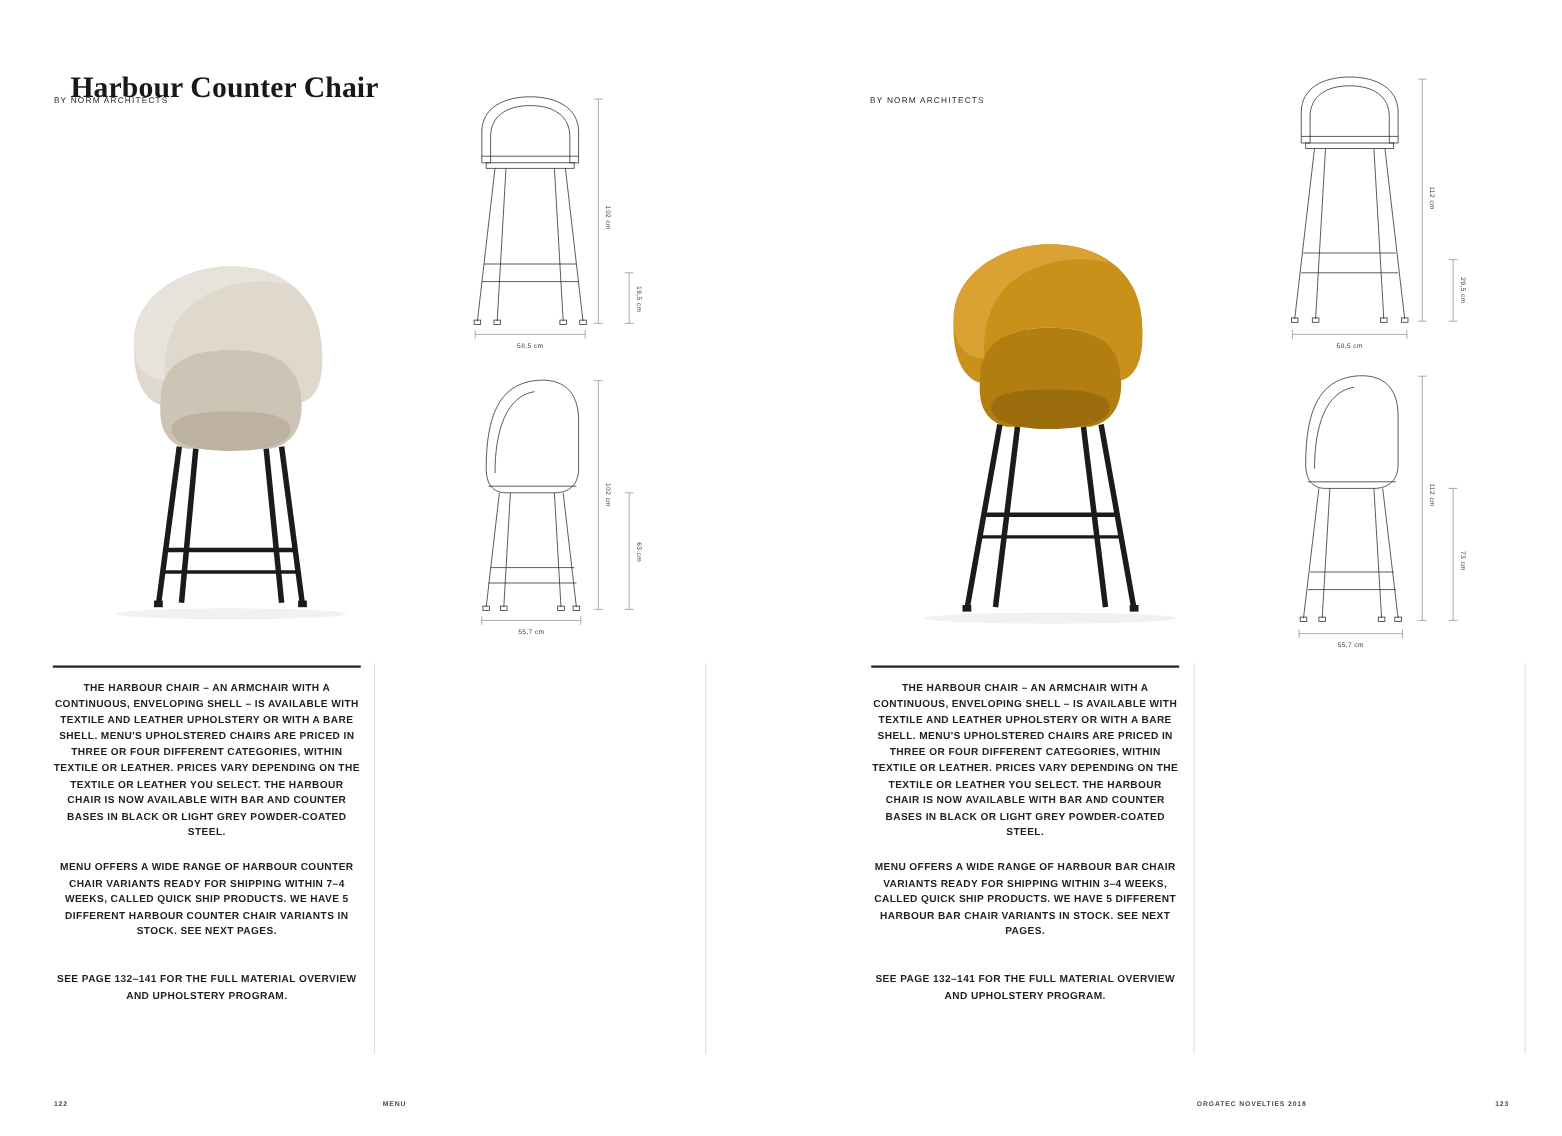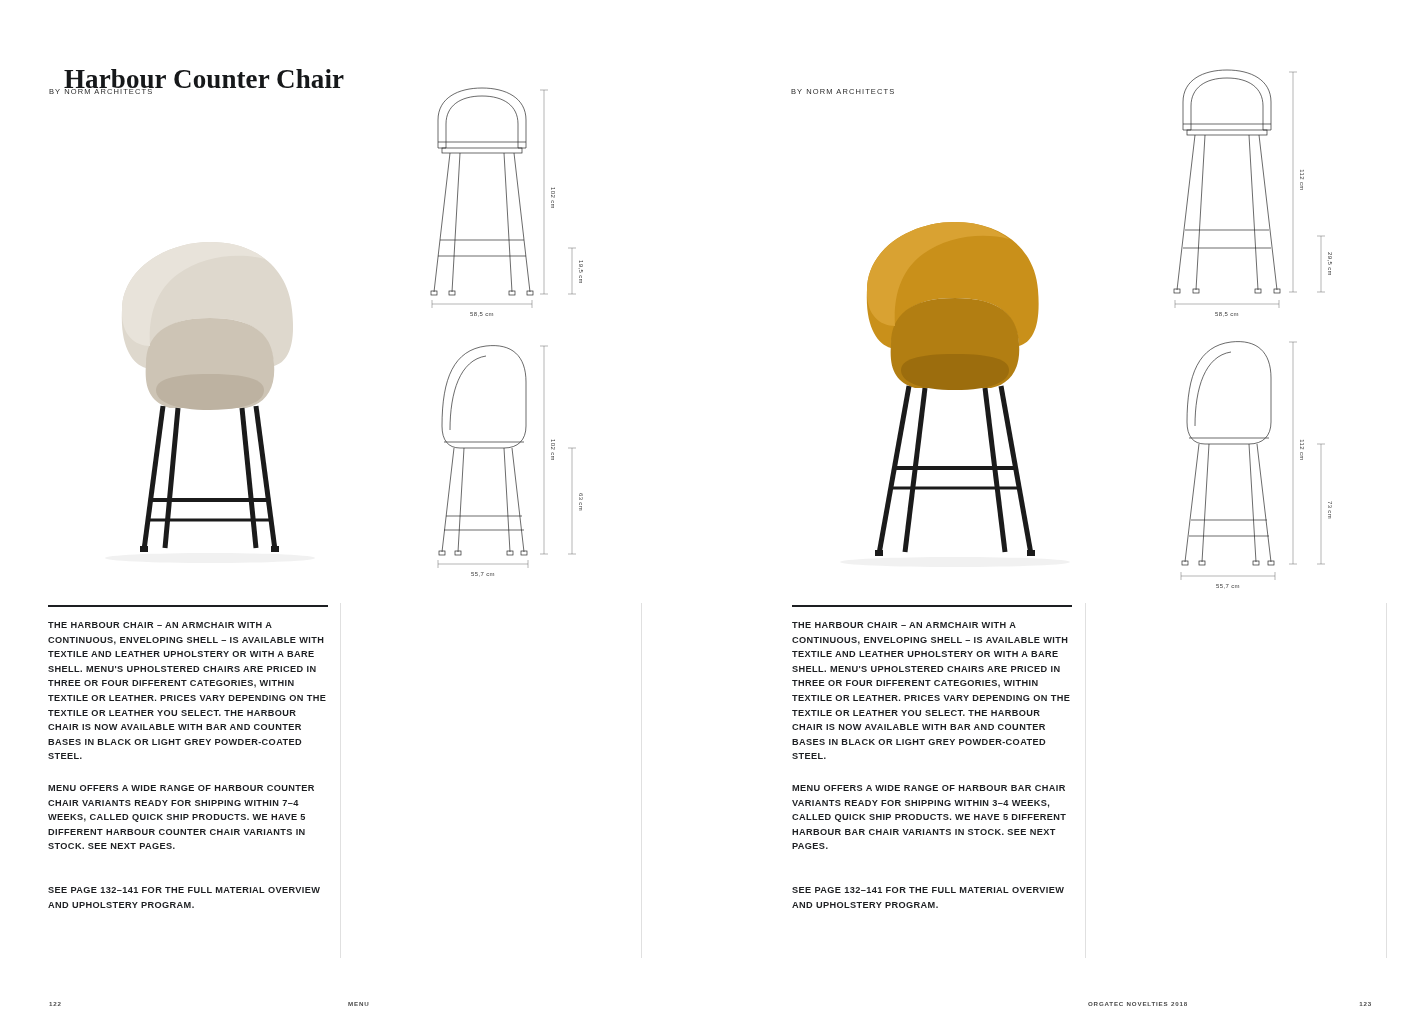--- a/index.html
+++ b/index.html
@@ -87,21 +87,21 @@
     color: #1d1f22;
   }
   .left  .copy { left: 48px; top: 605px; }
   .right .copy { left: 82px; top: 605px; }
   .rule {
     width: 280px;
     height: 2px;
     background: #1d1f22;
     margin-bottom: 11px;
   }
-  .copy p { margin: 0 0 17px 0; }
+  .copy p { margin: 0 0 17px 0; text-align: center; }
   .copy p:last-child { margin-bottom: 0; margin-top: 29px; }
 
   
   .colrule {
     position: absolute;
     width: 1px;
     background: #e0e0e0;
   }
   .left  .colrule.a { left: 340px; top: 603px; height: 355px; }
   .left  .colrule.b { left: 641px; top: 603px; height: 355px; }

